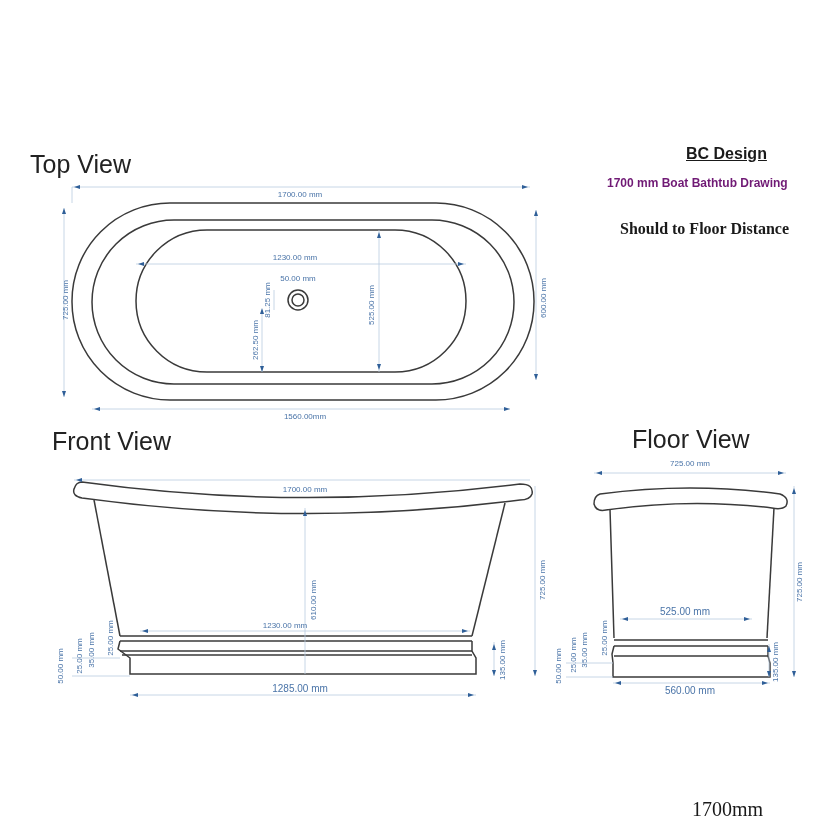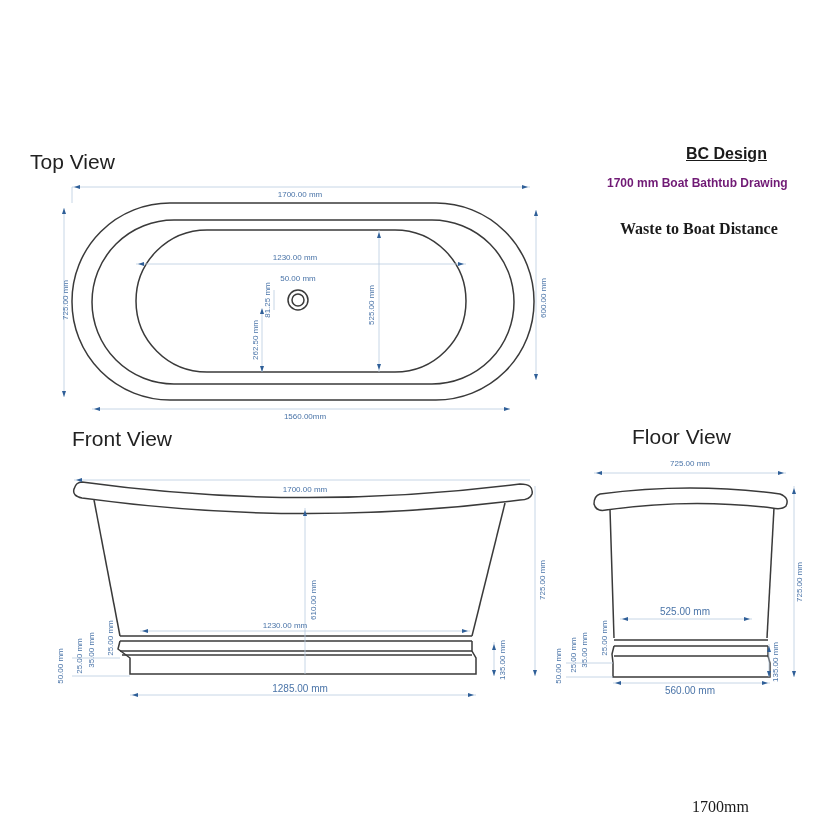--- a/index.html
+++ b/index.html
@@ -1,39 +1,39 @@
 <!DOCTYPE html>
 <html><head>
 <meta charset="utf-8">
 <style>
   html, body { margin:0; padding:0; background:#ffffff; }
   body { width:840px; height:840px; position:relative; overflow:hidden; font-family:"Liberation Sans", sans-serif; }
-  .view-title { position:absolute; font-family:"Liberation Sans", sans-serif; font-size:21px; color:#222; }
+  .view-title { position:absolute; font-family:"Liberation Sans", sans-serif; font-size:25px; color:#222; }
   .brand { position:absolute; left:686px; top:145px; font-weight:bold; font-size:16px; color:#1a1a1a; text-decoration:underline; font-family:"Liberation Sans", sans-serif; }
   .subtitle { position:absolute; left:607px; top:176px; font-weight:bold; font-size:12px; color:#701a75; font-family:"Liberation Sans", sans-serif; }
   .note { position:absolute; left:620px; top:218px; font-weight:bold; font-size:16px; color:#1a1a1a; font-family:"Liberation Serif", serif; line-height:22px; }
-  .footer { position:absolute; left:692px; top:798px; font-size:16px; color:#1a1a1a; font-family:"Liberation Serif", serif; }
+  .footer { position:absolute; left:692px; top:798px; font-size:20px; color:#1a1a1a; font-family:"Liberation Serif", serif; }
   svg { position:absolute; left:0; top:0; }
   .dim { fill:#4a74a8; font-family:"Liberation Sans", sans-serif; font-size:8px; }
   .dimlg { fill:#4a74a8; font-family:"Liberation Sans", sans-serif; font-size:10px; }
   .dl { stroke:#b9cce0; stroke-width:0.8; fill:none; }
   .ol { stroke:#3a3a3a; stroke-width:1.5; fill:none; }
   .ar { fill:#2f5f98; }
 </style>
 </head>
 <body>
 
 <div class="view-title" style="left:30px;top:150px;">Top View</div>
-<div class="view-title" style="left:52px;top:427px;margin-left:20px;">Front View</div>
+<div class="view-title" style="left:52px;top:427px;">Front View</div>
 <div class="view-title" style="left:632px;top:425px;">Floor View</div>
 
 <div class="brand">BC Design</div>
 <div class="subtitle">1700 mm Boat Bathtub Drawing</div>
 <div class="note">
-  <div>Waste to Boat Distance</div>
+  <div>Should to Floor Distance</div>
 </div>
 <div class="footer">1700mm</div>
 
 <svg width="840" height="840" viewBox="0 0 840 840">
 
   <g>
 
     <rect class="ol" x="72" y="203" width="462" height="197" rx="98" ry="98"></rect>
 
     <rect class="ol" x="92" y="220" width="422" height="164" rx="82" ry="82"></rect>

